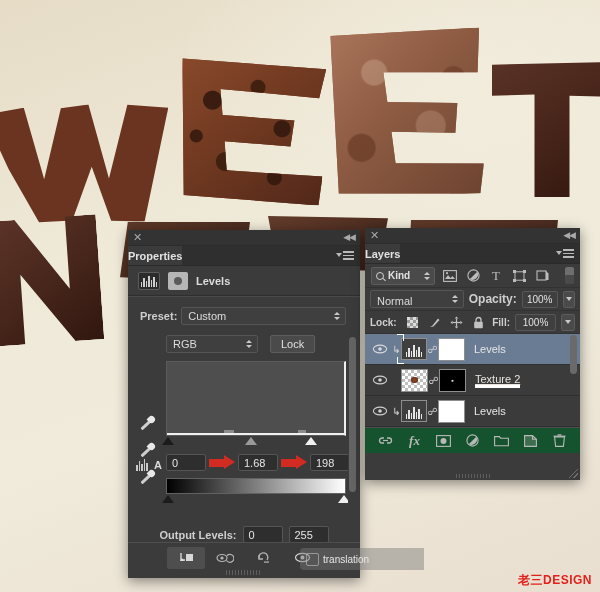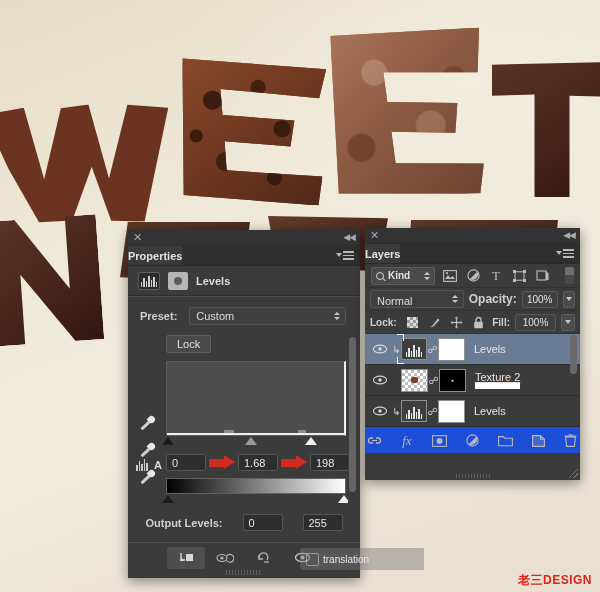--- a/index.html
+++ b/index.html
@@ -114,21 +114,21 @@
     gap:1px; padding-bottom:2px; }
   .icon-hist i { display:block; width:1.5px; background:#cfcfcf; }
   .icon-circle { width:20px; height:18px; background:#b6b6b6; border-radius:2px;
     display:flex; align-items:center; justify-content:center; }
   .icon-circle b { display:block; width:8px; height:8px; border-radius:50%; background:#5a5a5a; }
   .prop-title { font-weight:bold; color:#dcdcdc; font-size:11px; }
 
   .prop-body { position:relative; height:calc(100% - 30px - 36px); background:#3b3b3b;
     border-top:1px solid #4a4a4a; padding:8px 0 0 0; }
   .row { display:flex; align-items:center; }
-  .preset-row { padding:2px 14px 0 12px; gap:12px; }
+  .preset-row { padding:2px 14px 0 12px; gap:4px; }
   .lbl { color:#cfcfcf; font-size:11px; font-weight:bold; }
   .select { background:#3f3f3f; border:1px solid #555; border-radius:2px;
     height:18px; display:flex; align-items:center; padding:0 6px; position:relative;
     color:#dcdcdc; font-size:11px; }
   .select .arrows { position:absolute; right:5px; top:50%; transform:translateY(-50%);
     display:flex; flex-direction:column; gap:2px; }
   .select .arrows i { width:0;height:0;border-left:3px solid transparent;
     border-right:3px solid transparent; }
   .select .arrows i.up { border-bottom:3px solid #c8c8c8; }
   .select .arrows i.dn { border-top:3px solid #c8c8c8; }
@@ -174,21 +174,21 @@
   .arrowRed .head { position:absolute; right:0; top:0; width:0;height:0;
     border-top:7.5px solid transparent; border-bottom:7.5px solid transparent;
     border-left:11px solid #d12b22; }
 
   .gradbar { margin:7px 14px 0 38px; height:16px;
     background:linear-gradient(to right,#000 0%,#ffffff 100%);
     border:1px solid #616161; }
   .out-sliders { position:relative; margin:0 14px 0 38px; height:12px; }
 
   .output-row { display:flex; align-items:center; justify-content:center;
-    gap:20px; margin-top:8px; }
+    gap:6px; margin-top:20px; }
 
   .prop-footer { position:absolute; left:0; right:0; bottom:0; height:36px;
     background:#3b3b3b; border-top:1px solid #4e4e4e; }
   .prop-footer-inner { display:flex; align-items:center; justify-content:center;
     gap:0; height:26px; padding-top:3px; }
   .ftbtn { width:40px; height:22px; display:flex; align-items:center;
     justify-content:center; color:#b5b5b5; }
   .ftbtn.active { background:#4e4e4e; border-radius:2px; }
   .grip { position:absolute; left:50%; transform:translateX(-50%); bottom:3px;
     width:36px; height:5px;
@@ -262,29 +262,29 @@
     color:#e0e0e0; font-size:7px; }
   .thumb-tex { width:27px; height:23px; border:1px solid #8e8e8e; flex:none; position:relative;
     background:
       linear-gradient(45deg,#bfbfbf 25%,transparent 25% 75%,#bfbfbf 75%),
       linear-gradient(45deg,#bfbfbf 25%,transparent 25% 75%,#bfbfbf 75%) 3px 3px,
       #ffffff;
     background-size:6px 6px; }
   .thumb-tex::after { content:''; position:absolute; left:9px; top:7px; width:7px; height:6px;
     background:radial-gradient(circle,#8a4526,#5c2d18); border-radius:40%; }
   .layer-name { margin-left:9px; font-size:11px; color:#e6e6e6; }
-  .layer-name.editing { color:#e9e2dc; border-bottom:6px solid #ffffff;
+  .layer-name.editing { color:#e9e2dc; border-bottom:3px solid #ffffff;
     text-decoration:underline; }
 
   .layers-scrollbar { position:absolute; right:2px; top:0; width:9px; bottom:0; }
   .layers-scrollbar .thumb { position:absolute; left:1px; top:1px; width:7px; height:42%;
     background:#6a6a6a; border-radius:4px; }
 
-  .layers-footer { height:26px; background:#1d4ed8; border-top:1px solid #4d4d4d;
-    display:flex; align-items:center; justify-content:space-between; gap:11px; }
+  .layers-footer { height:26px; background:#14532d; border-top:1px solid #4d4d4d;
+    display:flex; align-items:center; justify-content:center; gap:11px;font-weight:bold; }
   .lfbtn { color:#b9b9b9; font-size:12px; display:flex; align-items:center;
     justify-content:center; width:18px; height:18px; }
   .panel-grip { position:absolute; left:50%; transform:translateX(-50%); bottom:2px;
     width:34px; height:4px;
     background:repeating-linear-gradient(to right,#5e5e5e 0 1px,transparent 1px 3px); }
   .resize-grip { position:absolute; right:2px; bottom:2px; width:9px; height:9px;
     background:
       linear-gradient(135deg,transparent 45%,#6e6e6e 45% 55%,transparent 55%),
       linear-gradient(135deg,transparent 70%,#6e6e6e 70% 80%,transparent 80%); }
 
@@ -357,20 +357,27 @@
       <span class="select" id="presetSelect">
         <span>Custom</span>
         <span class="arrows">
             <i class="up"></i>
             <i class="dn"></i>
           </span>
       </span>
     </div>
 
     <div class="row chan-row">
+      <span class="select" id="channelSelect">
+        <span>RGB</span>
+        <span class="arrows">
+            <i class="up"></i>
+            <i class="dn"></i>
+          </span>
+      </span>
       <span class="btn">Lock</span>
     </div>
 
     <div class="hist-area">
       <div class="hist-base"></div>
       <div class="hist-noise" style="left:32%;width:10px;"></div>
       <div class="hist-noise" style="left:74%;width:8px;"></div>
     </div>
 
     <div class="eyedroppers">

